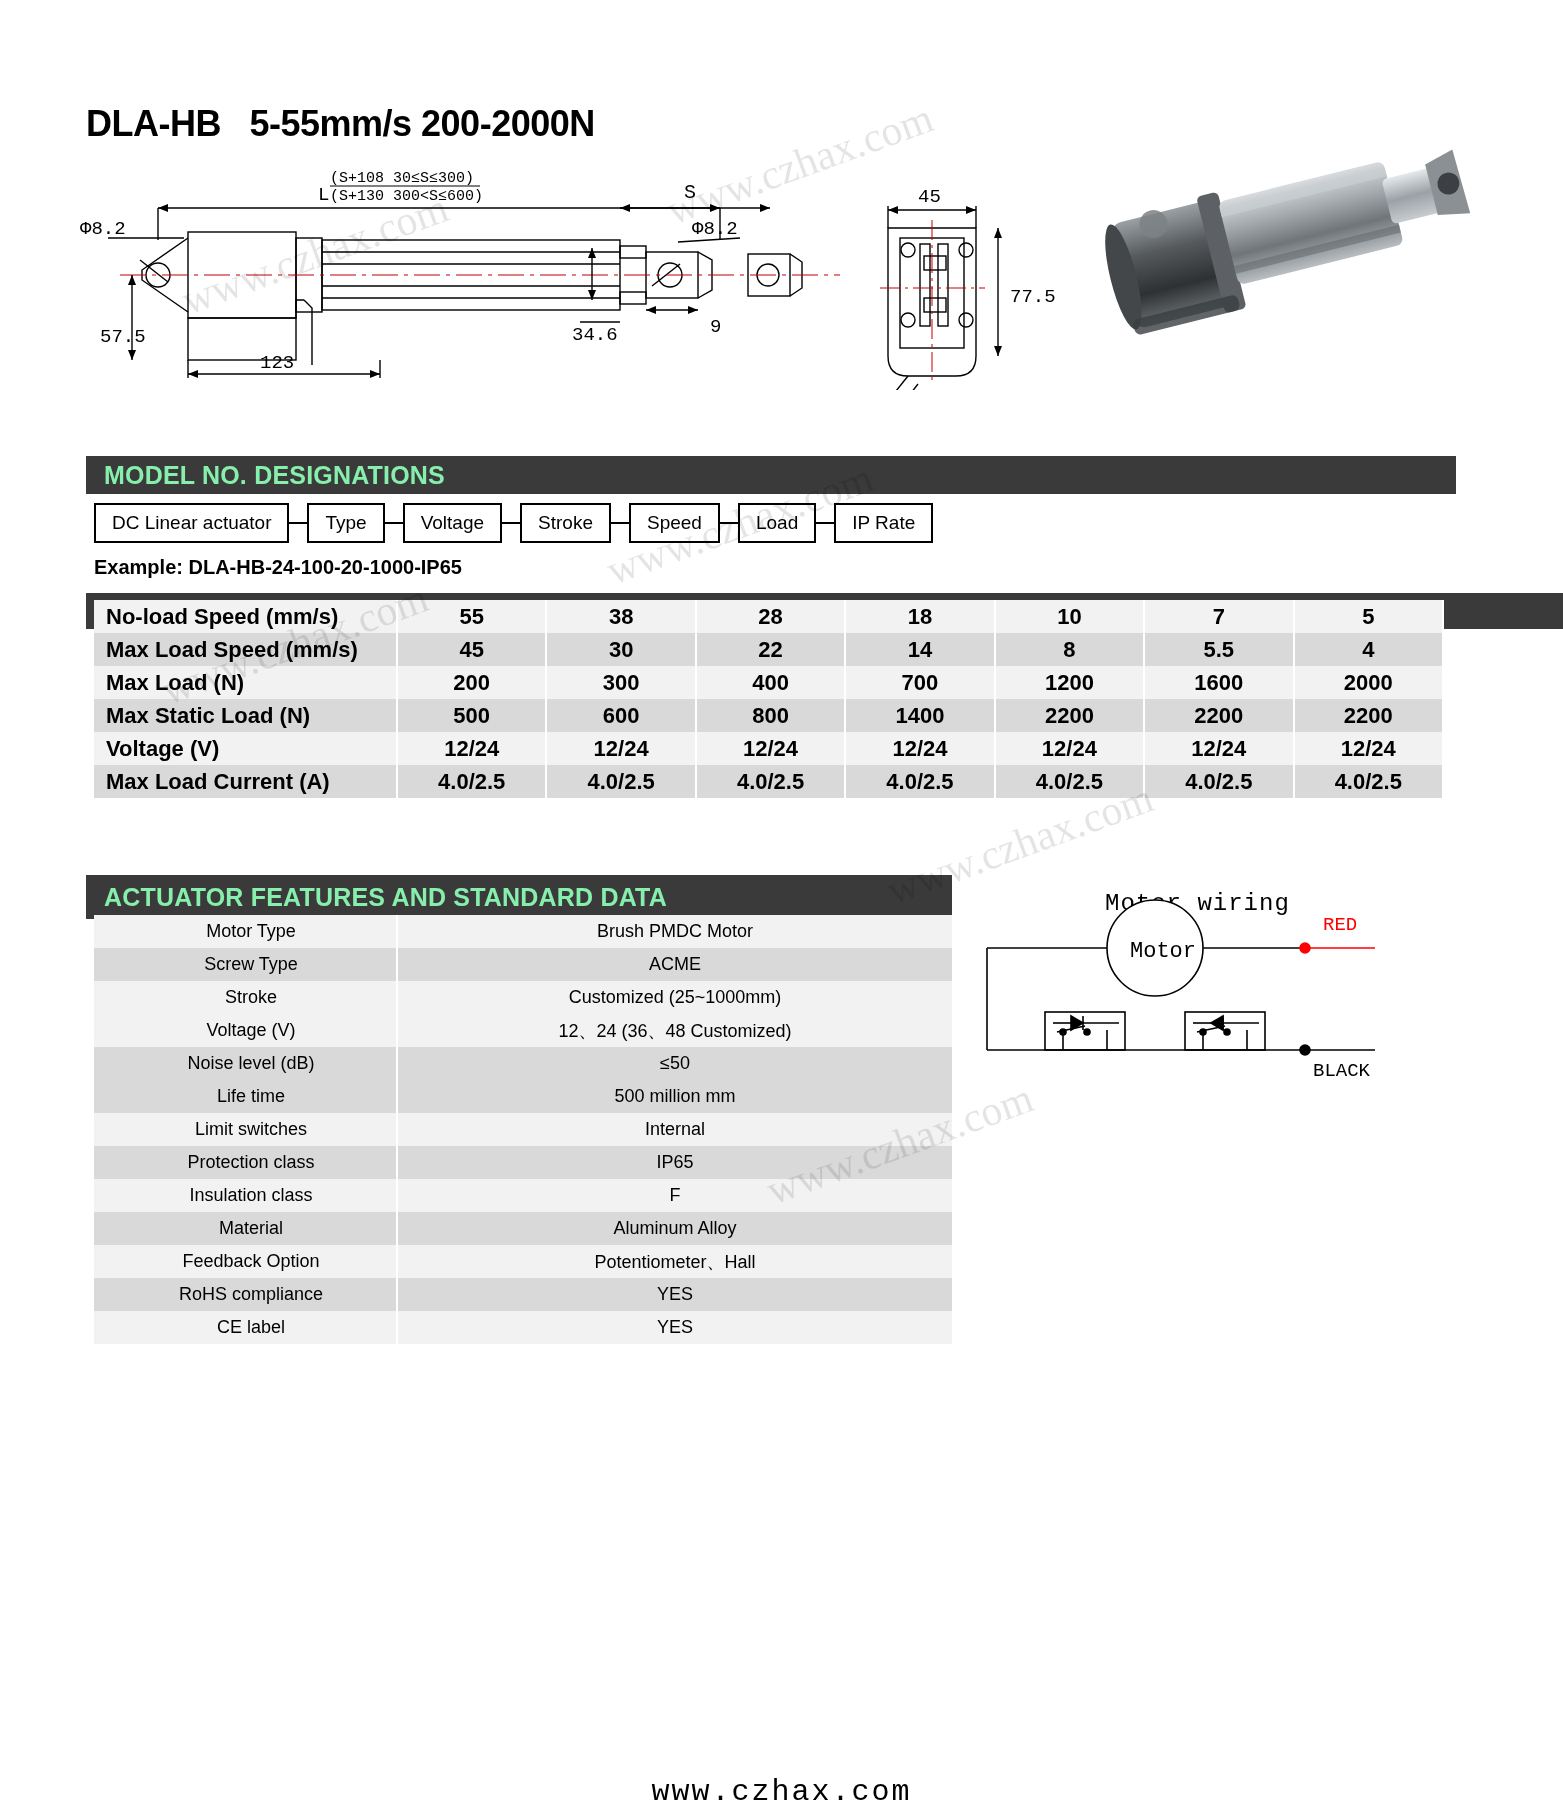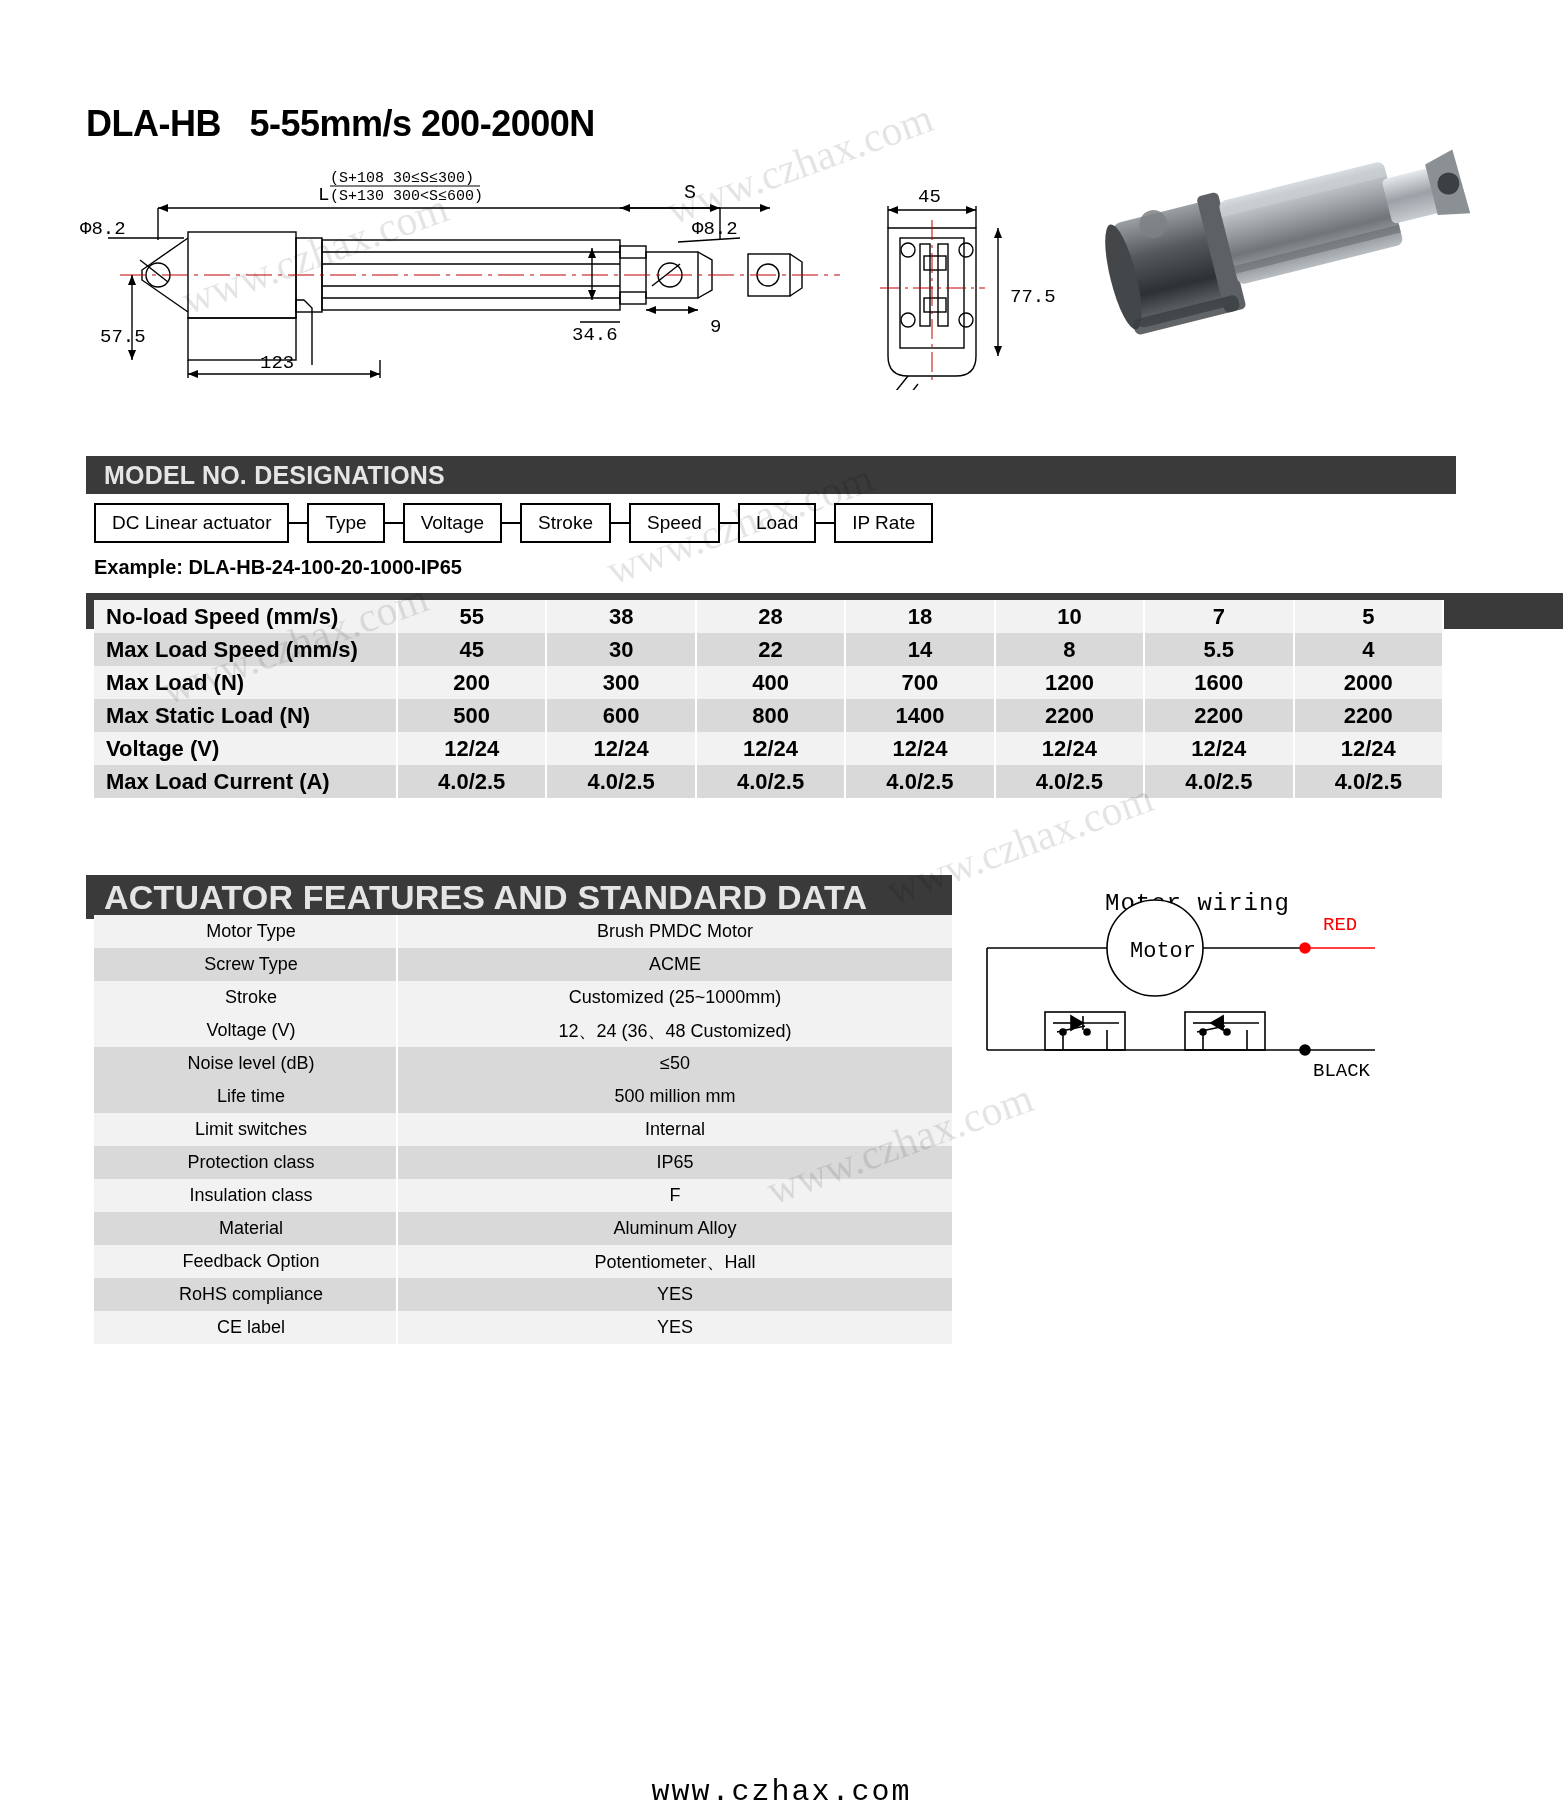--- a/index.html
+++ b/index.html
@@ -23,21 +23,21 @@
   
   .drawing{position:absolute;left:80px;top:160px;width:1100px;height:230px;}
   .photo{position:absolute;left:1105px;top:130px;width:370px;height:250px;}
 
   svg{display:block;}
 
   
   .sec-bar{
     position:absolute;
     background:#3a3a3a;
-    color:#e5e5e5;
+    color:#86efac;
     font-weight:bold;
     display:flex;align-items:center;
     padding-left:18px;
     box-sizing:border-box;
     letter-spacing:0.2px;
   }
 
   
   .desig-row{
     position:absolute;left:94px;top:503px;
@@ -372,21 +372,21 @@
           <td>4.0/2.5</td>
           <td>4.0/2.5</td>
           <td>4.0/2.5</td>
           <td>4.0/2.5</td>
           <td>4.0/2.5</td>
           <td>4.0/2.5</td>
         </tr>
       </tbody>
   </table>
 
-  <div class="sec-bar" style="left:86px;top:875px;width:866px;height:44px;font-size:34px;">ACTUATOR FEATURES AND STANDARD DATA</div>
+  <div class="sec-bar" style="left:86px;top:875px;width:866px;height:44px;font-size:25px;">ACTUATOR FEATURES AND STANDARD DATA</div>
 
   <table class="feat-table">
     <tbody id="feat-body">
         <tr class="odd">
           <td class="flabel">Motor Type</td>
           <td class="fval">Brush PMDC Motor</td>
         </tr>
         <tr class="even">
           <td class="flabel">Screw Type</td>
           <td class="fval">ACME</td>

